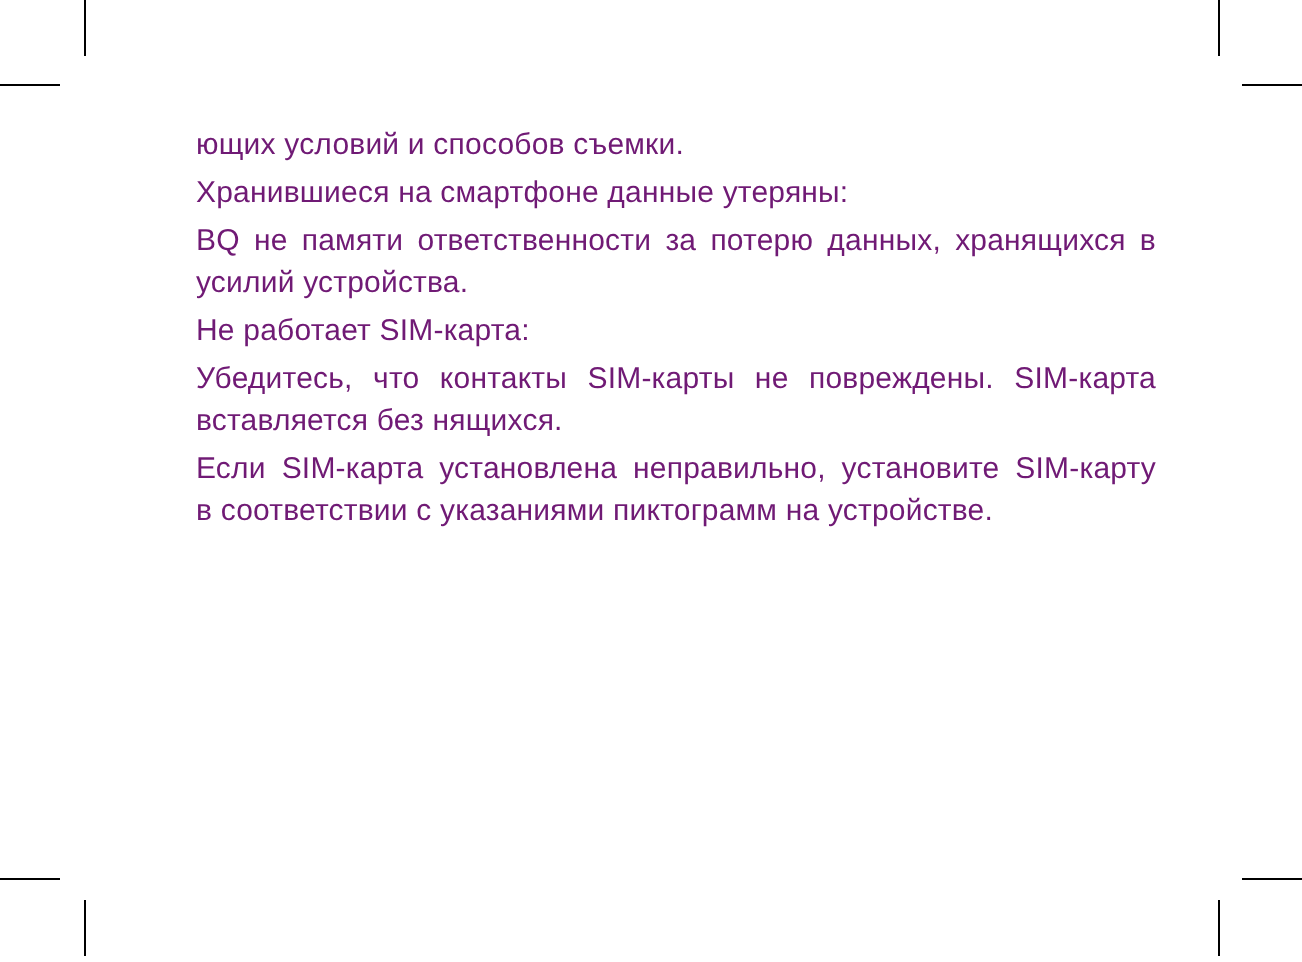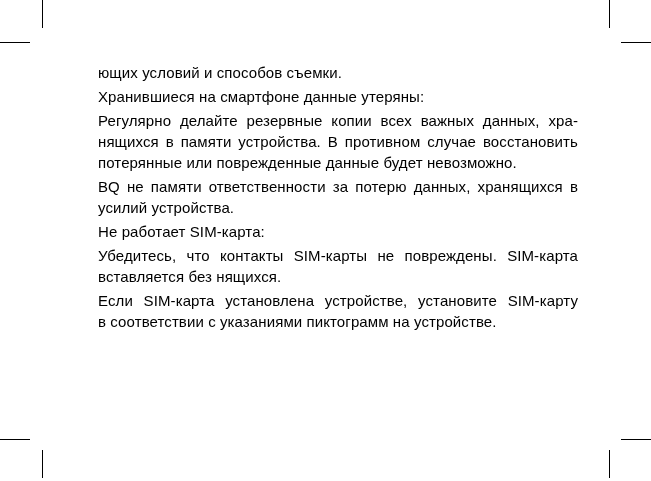--- a/index.html
+++ b/index.html
@@ -55,41 +55,36 @@
 <div id="page" style="background: rgb(255, 255, 255);">
   <div class="crop v tl-v" style="background: rgb(0, 0, 0);"></div>
   <div class="crop h tl-h" style="background: rgb(0, 0, 0);"></div>
   <div class="crop v tr-v" style="background: rgb(0, 0, 0);"></div>
   <div class="crop h tr-h" style="background: rgb(0, 0, 0);"></div>
   <div class="crop h bl-h" style="background: rgb(0, 0, 0);"></div>
   <div class="crop v bl-v" style="background: rgb(0, 0, 0);"></div>
   <div class="crop h br-h" style="background: rgb(0, 0, 0);"></div>
   <div class="crop v br-v" style="background: rgb(0, 0, 0);"></div>
 
-  <div id="text-column" style="color: #000000;">
+  <div id="text-column" style="color: #701a75;">
       <div class="block-paragraph">
         <div class="text-line">ющих условий и способов съемки.</div>
       </div>
       <div class="block-heading">
         <div class="text-line">Хранившиеся на смартфоне данные утеряны:</div>
-      </div>
-      <div class="block-paragraph">
-        <div class="text-line justify">Регулярно делайте резервные копии всех важных данных, хра-</div>
-        <div class="text-line justify">нящихся в памяти устройства. В противном случае восстановить</div>
-        <div class="text-line">потерянные или поврежденные данные будет невозможно.</div>
       </div>
       <div class="block-paragraph">
         <div class="text-line justify">BQ не памяти ответственности за потерю данных, хранящихся в</div>
         <div class="text-line">усилий устройства.</div>
       </div>
       <div class="block-heading">
         <div class="text-line">Не работает SIM-карта:</div>
       </div>
       <div class="block-paragraph">
         <div class="text-line justify">Убедитесь, что контакты SIM-карты не повреждены. SIM-карта</div>
         <div class="text-line">вставляется без нящихся.</div>
       </div>
       <div class="block-paragraph">
-        <div class="text-line justify">Если SIM-карта установлена устройстве, установите SIM-карту</div>
+        <div class="text-line justify">Если SIM-карта установлена неправильно, установите SIM-карту</div>
         <div class="text-line">в соответствии с указаниями пиктограмм на устройстве.</div>
       </div>
     </div>
 </div>
 
 </body></html>

